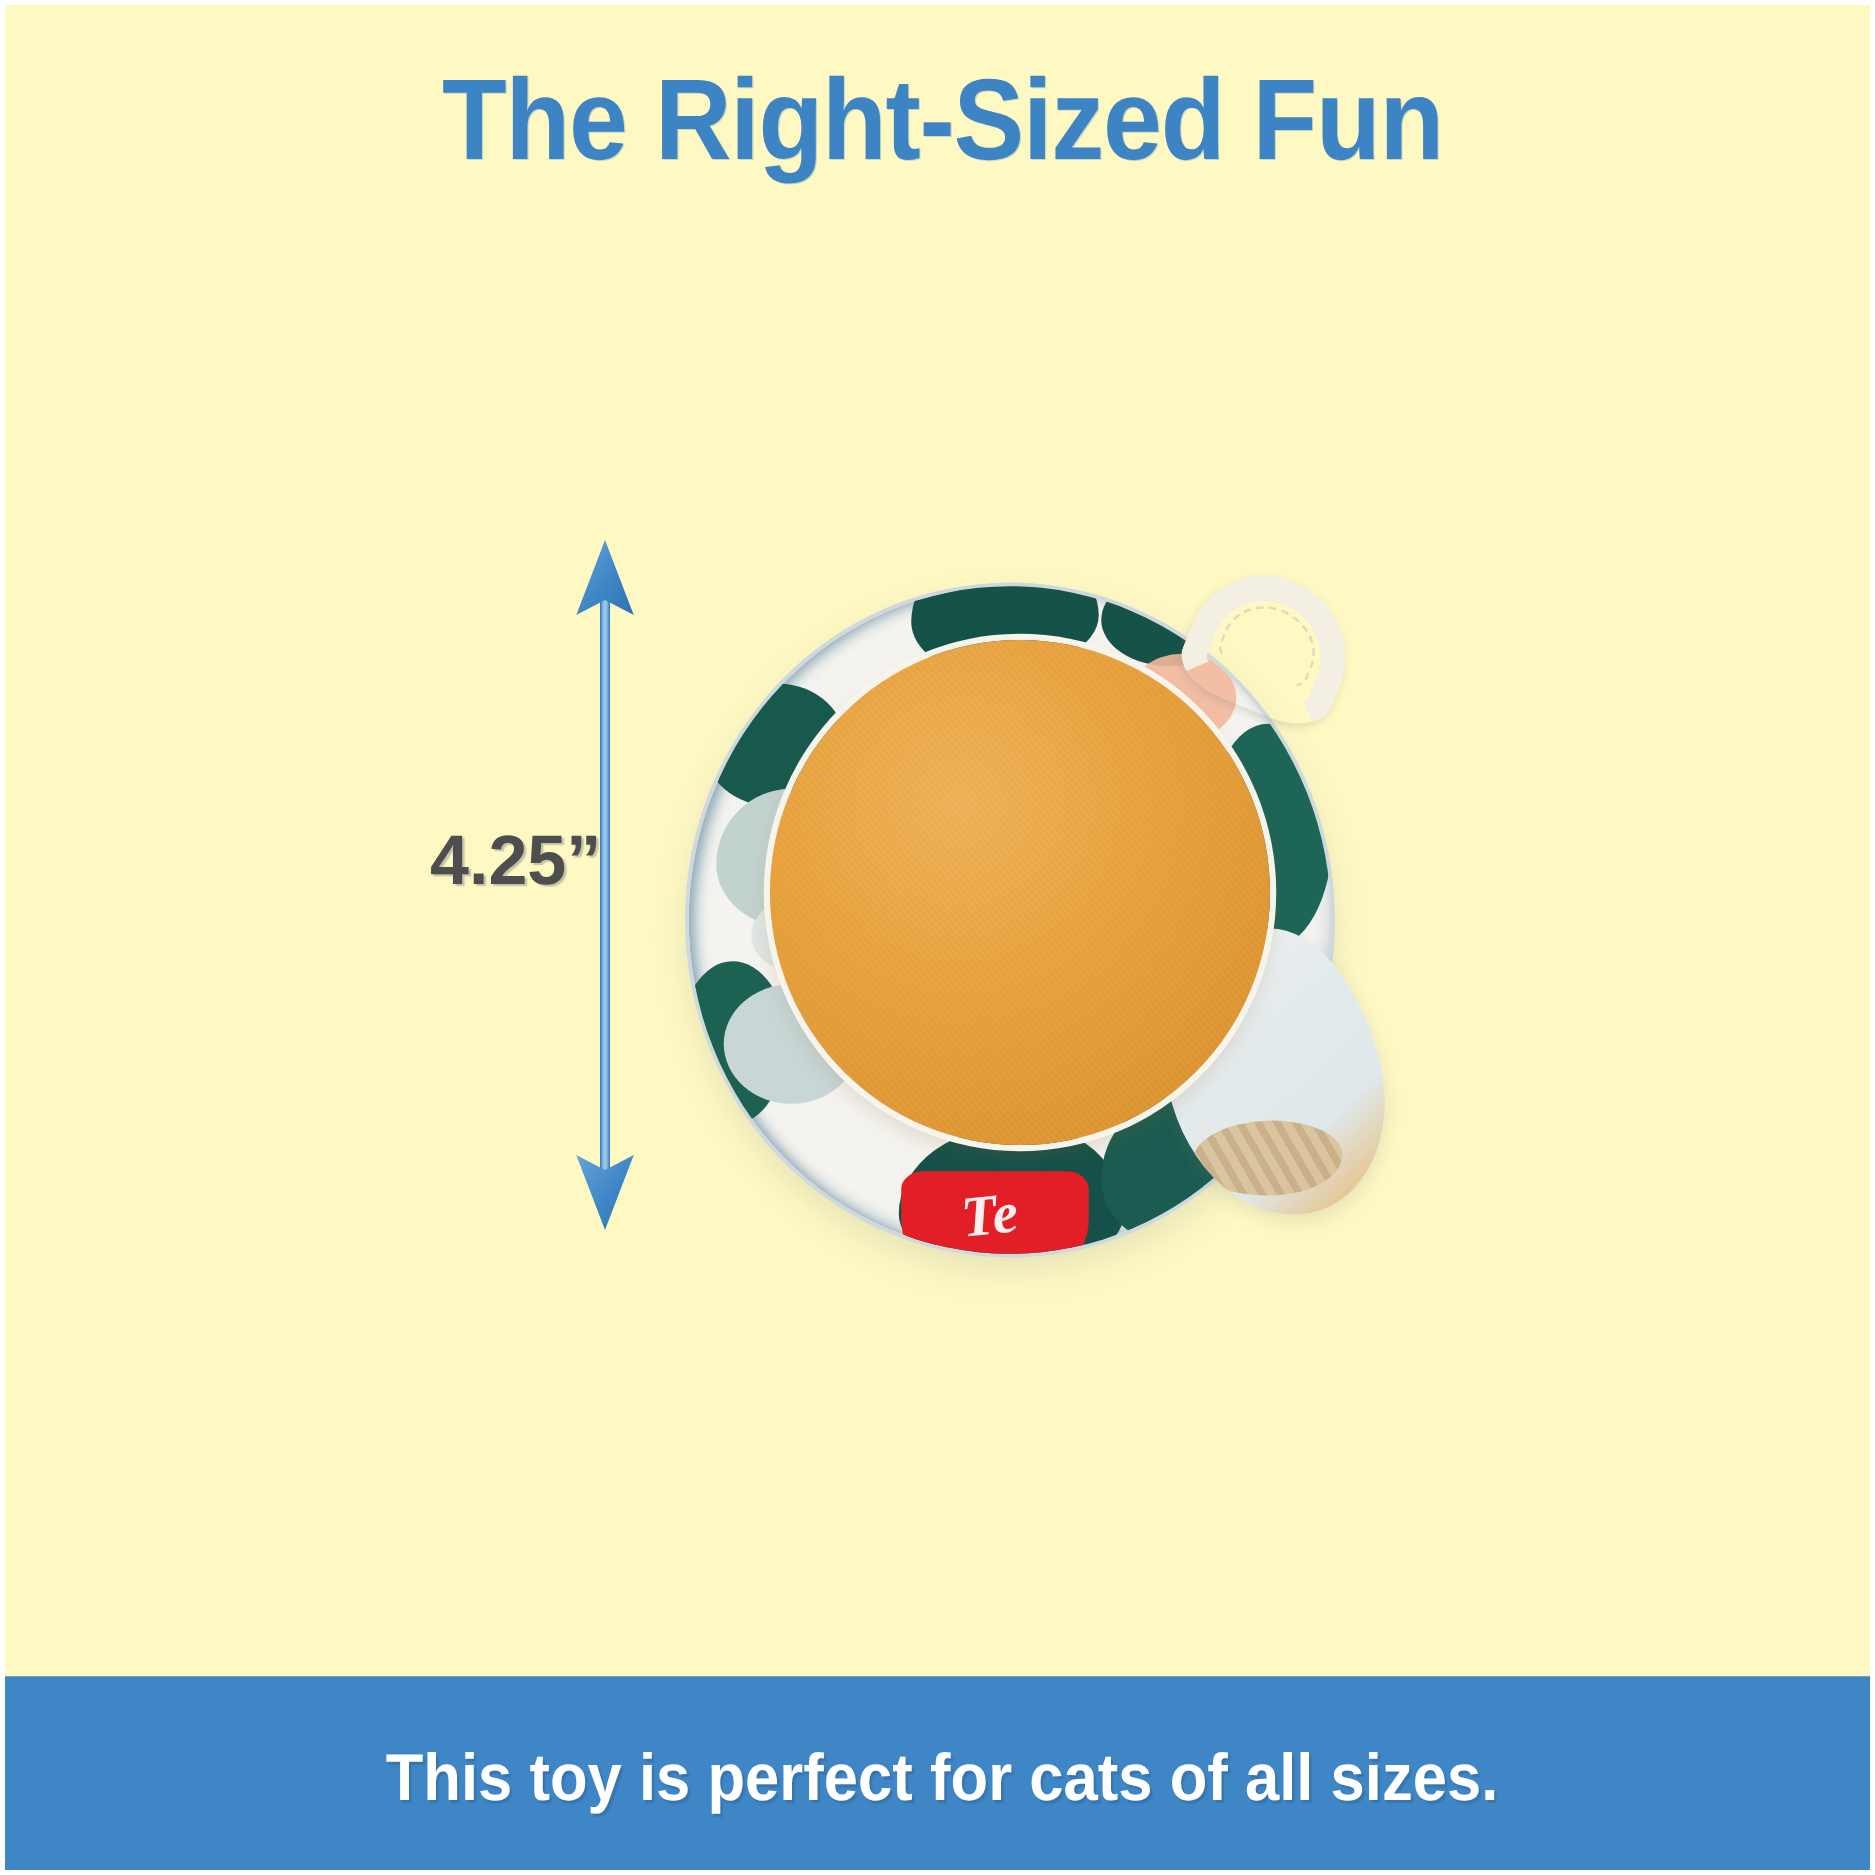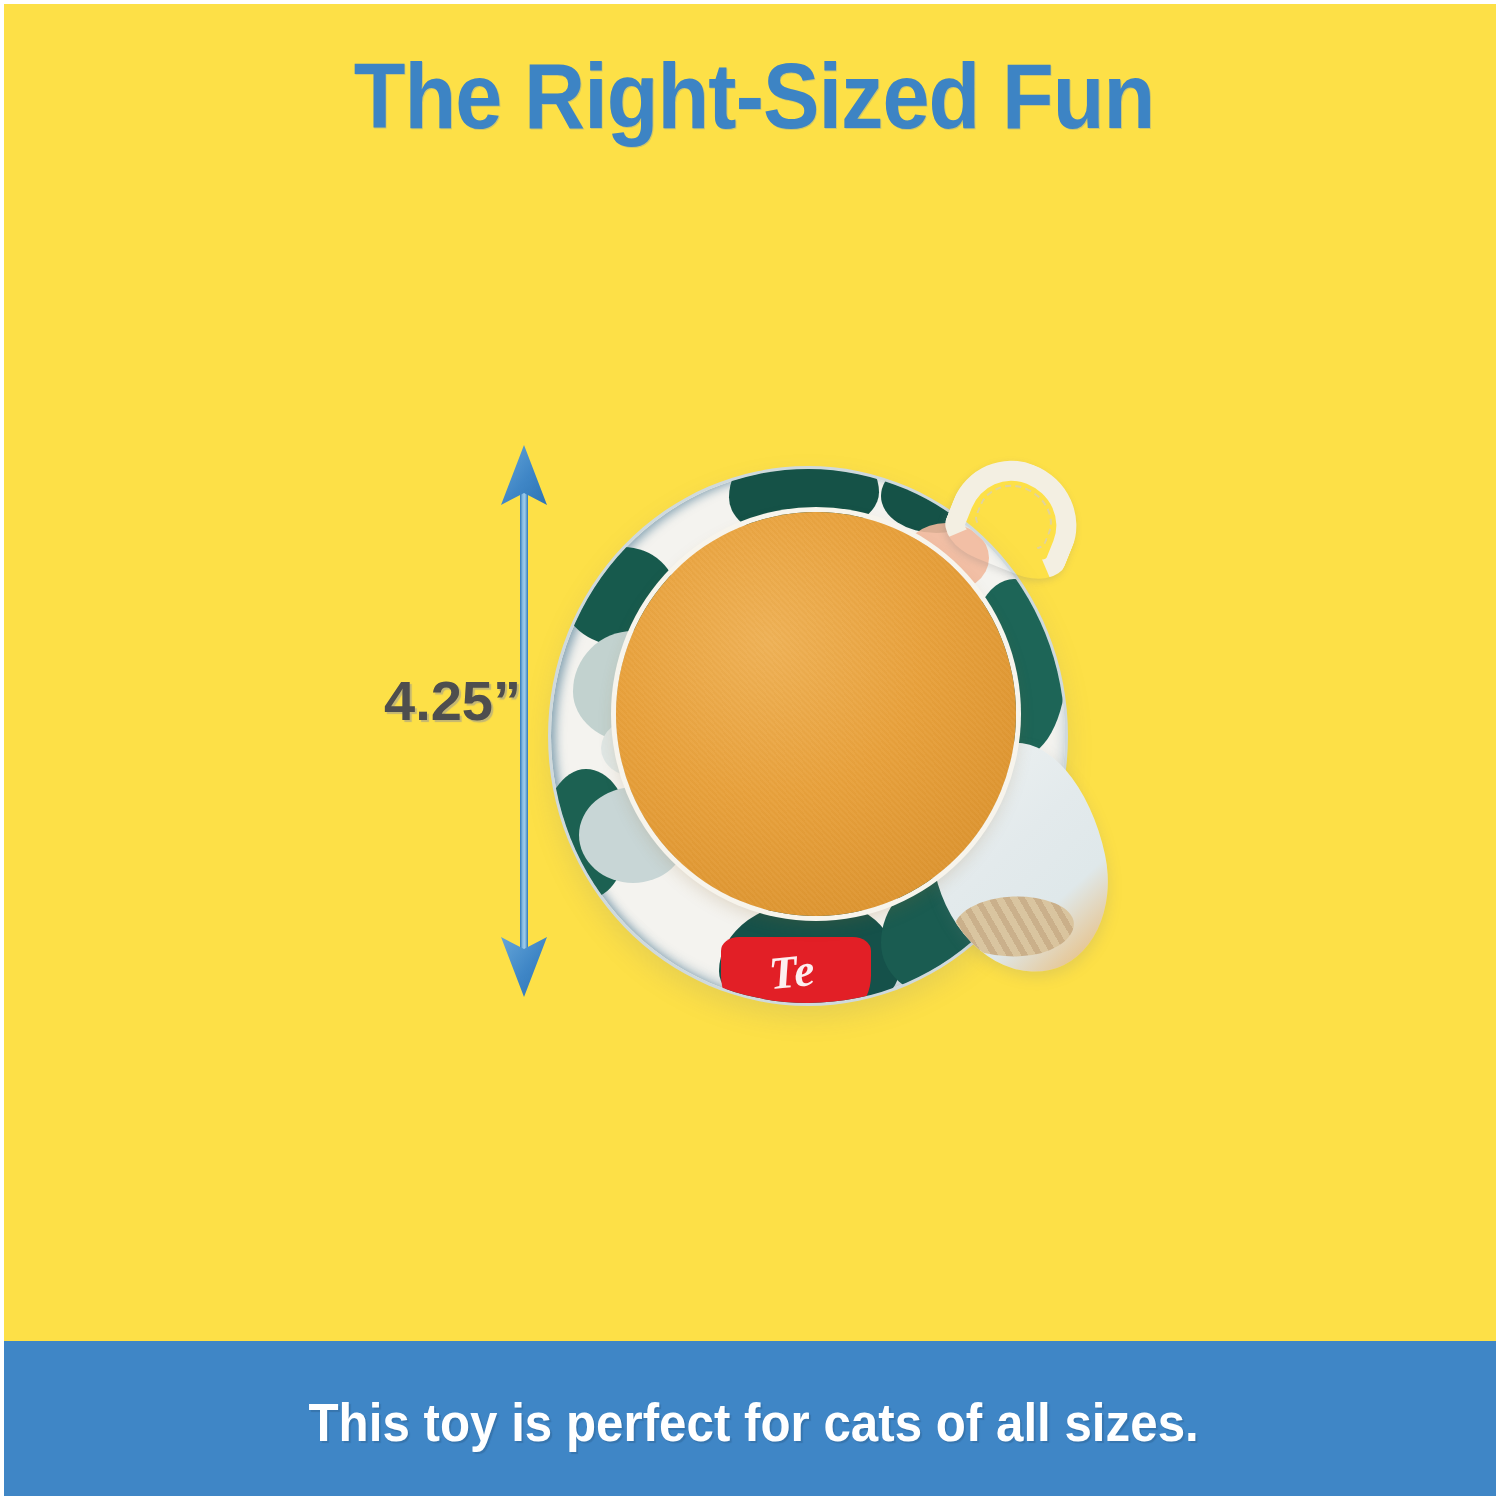--- a/index.html
+++ b/index.html
@@ -9,21 +9,21 @@
     width: 1500px;
     height: 1500px;
     overflow: hidden;
     background: #ffffff;
   }
 
   .infographic {
     position: relative;
     width: 1500px;
     height: 1500px;
-    background: #fde047;
+    background: #fef9c3;
     font-family: "Liberation Sans", sans-serif;
     overflow: hidden;
     border: 4px solid #ffffff;
   }
 
   
   .title-area {
     position: absolute;
     top: 44px;
     left: 0;
@@ -49,24 +49,23 @@
     top: 0;
     left: 0;
     width: 1500px;
     height: 1337px;
   }
 
   
   .dimension {
     position: absolute;
     left: 340px;
-    top: 437px;
+    top: 424px;
     width: 230px;
     height: 565px;
-    margin-left: 40px;
   }
   .dim-arrow {
     position: absolute;
     left: 110px;
     top: 0;
     width: 60px;
     height: 560px;
   }
   .dim-label {
     position: absolute;

